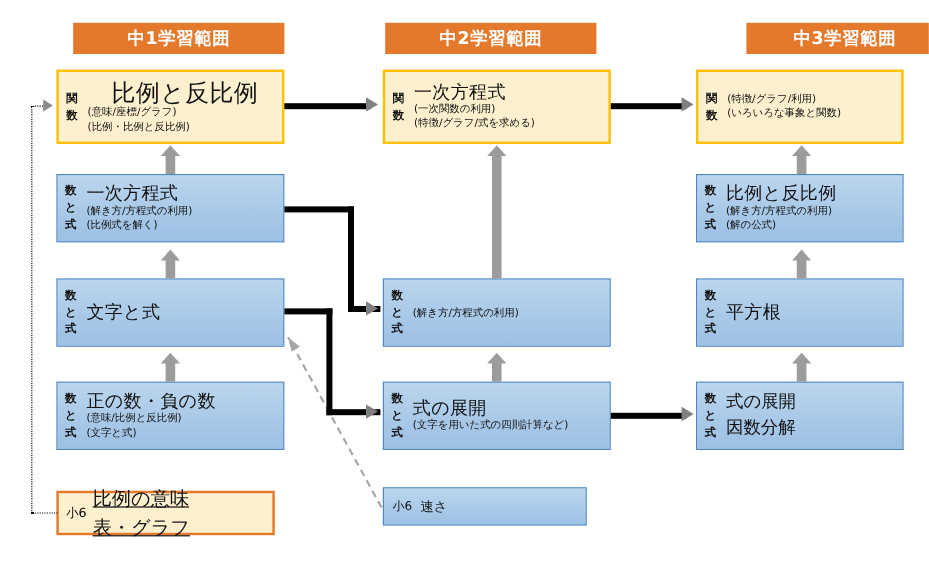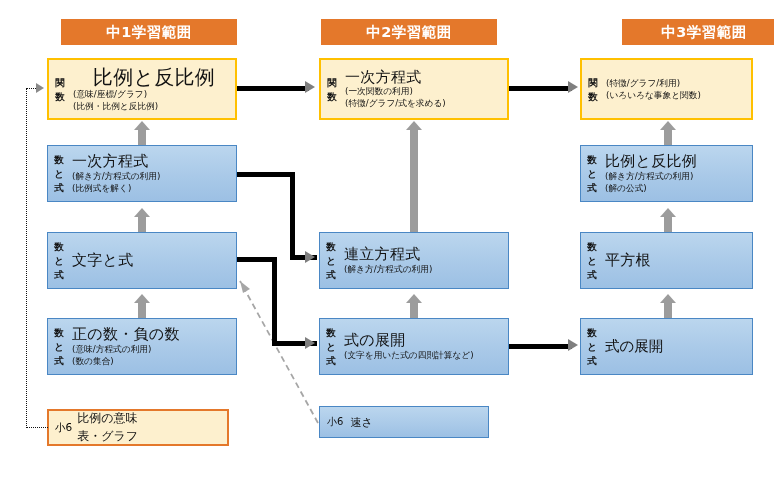--- a/index.html
+++ b/index.html
@@ -59,21 +59,21 @@
   .elem-inner{
     flex:1 1 auto;display:flex;align-items:center;padding-left:7px;
     font-size:11px;color:#111;white-space:nowrap;
   }
   .elem-inner .tag{font-size:10px;margin-right:7px;}
   .elem-y-inner{
     flex:1 1 auto;display:flex;align-items:center;padding-left:6px;
   }
   .elem-y-inner .tag{font-size:10.5px;margin-right:5px;}
   .elem-y-lines{display:flex;flex-direction:column;line-height:1.45;}
-  .elem-y-lines div{font-size:12px;color:#111;white-space:nowrap;}
+  .elem-y-lines div{font-size:16px;color:#111;white-space:nowrap;text-decoration:underline;}
 
   
   .varr{position:absolute;width:8px;background:#9C9C9C;}
   .varr::before{
     content:"";position:absolute;left:-4px;top:-8px;
     border-left:8px solid transparent;border-right:8px solid transparent;
     border-bottom:9px solid #9C9C9C;
   }
 
   
@@ -146,22 +146,22 @@
   </div>
 
   <div class="box num" style="left:47px;top:318px;width:190px;height:57px;">
     <div class="gutter">
       <span>数</span>
       <span>と</span>
       <span>式</span>
     </div>
     <div class="bodycol">
       <div class="ttl">正の数・負の数</div>
-      <div class="sub">(意味/方程式の利用)</div>
-      <div class="sub">(数の集合)</div>
+      <div class="sub">(意味/比例と反比例)</div>
+      <div class="sub">(文字と式)</div>
     </div>
   </div>
 
   <div class="box elem-y" style="left:47px;top:409px;width:182px;height:37px;">
     <div class="elem-y-inner">
       <div class="tag">小6</div>
       <div class="elem-y-lines">
         <div>比例の意味</div>
         <div>表・グラフ</div>
       </div>
@@ -186,21 +186,20 @@
     </div>
   </div>
 
   <div class="box num" style="left:319px;top:232px;width:190px;height:57px;">
     <div class="gutter">
       <span>数</span>
       <span>と</span>
       <span>式</span>
     </div>
     <div class="bodycol">
-      <div class="ttl">連立方程式</div>
       <div class="sub">(解き方/方程式の利用)</div>
     </div>
   </div>
 
   <div class="box num" style="left:319px;top:318px;width:190px;height:57px;">
     <div class="gutter">
       <span>数</span>
       <span>と</span>
       <span>式</span>
     </div>
@@ -259,20 +258,21 @@
   </div>
 
   <div class="box num" style="left:580px;top:318px;width:173px;height:57px;">
     <div class="gutter">
       <span>数</span>
       <span>と</span>
       <span>式</span>
     </div>
     <div class="bodycol">
       <div class="ttl2">式の展開</div>
+      <div class="ttl2">因数分解</div>
     </div>
   </div>
 
   <div class="varr" style="left:664px;top:129px;height:16px;"></div>
   <div class="varr" style="left:664px;top:216px;height:16px;"></div>
   <div class="varr" style="left:664px;top:302px;height:16px;"></div>
 
   <div class="kh" style="left:237px;top:86px;width:72px;"></div>
   <div class="khead" style="left:305px;top:81px;"></div>
 

